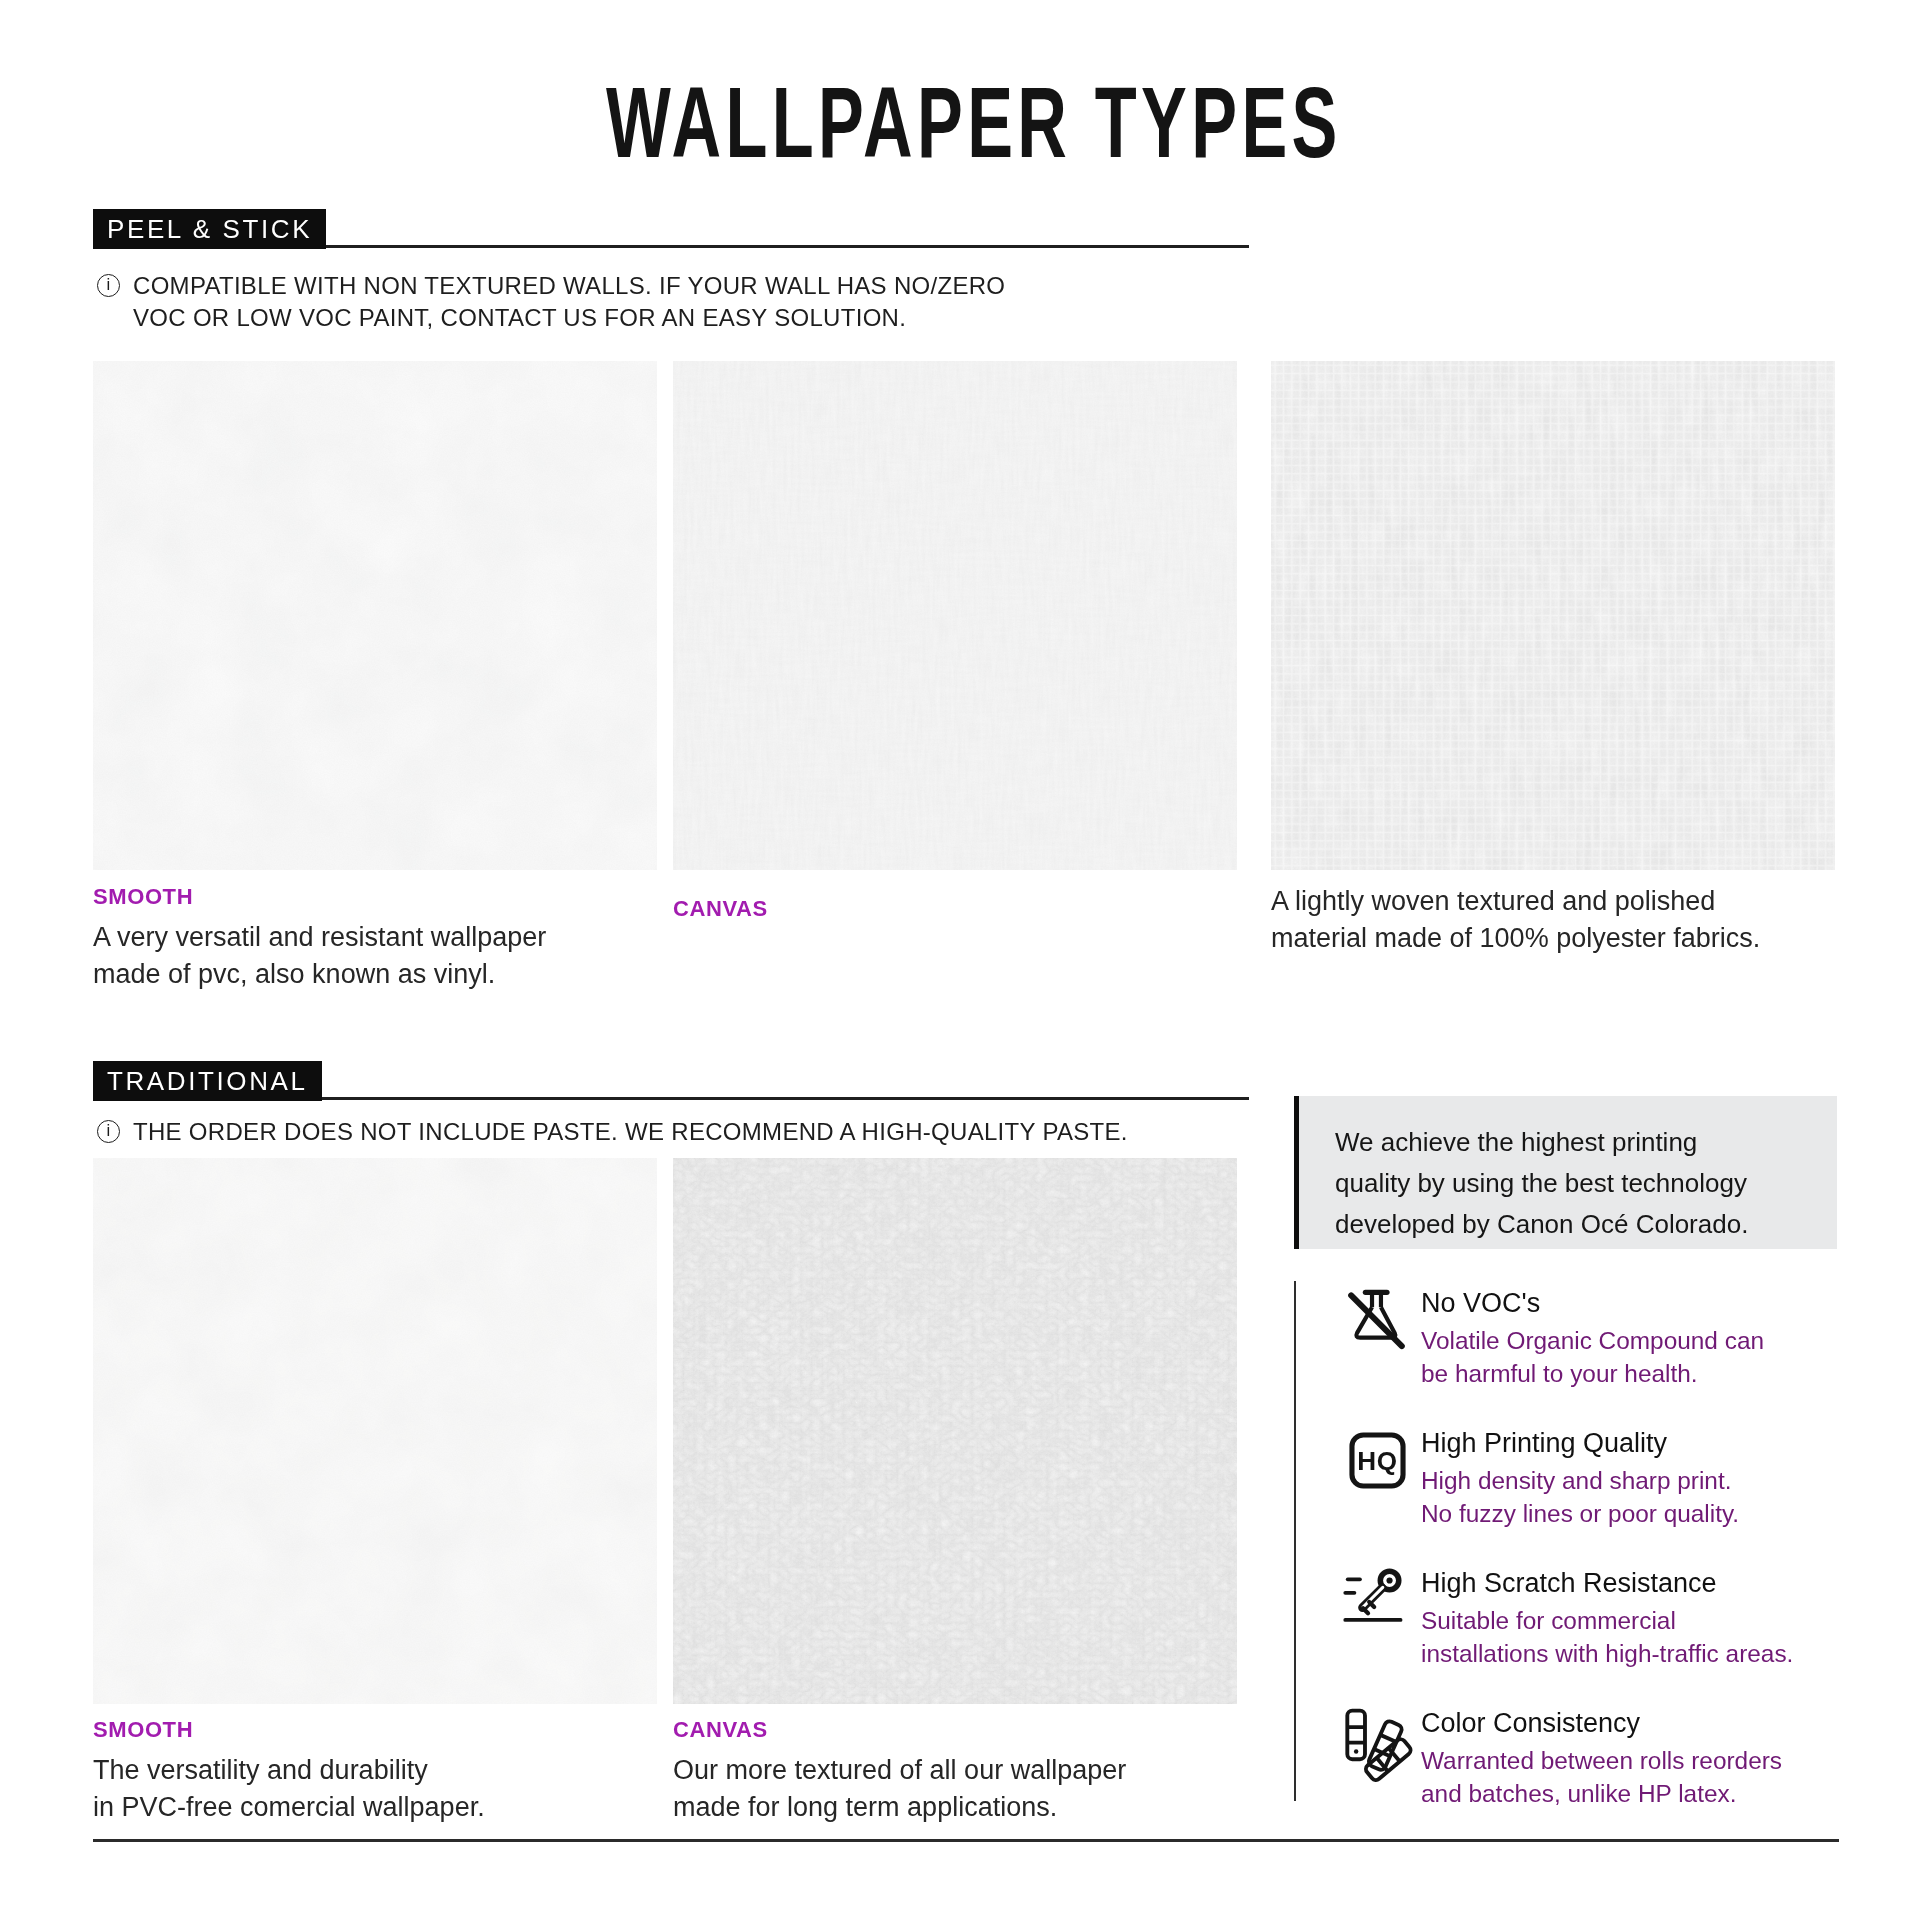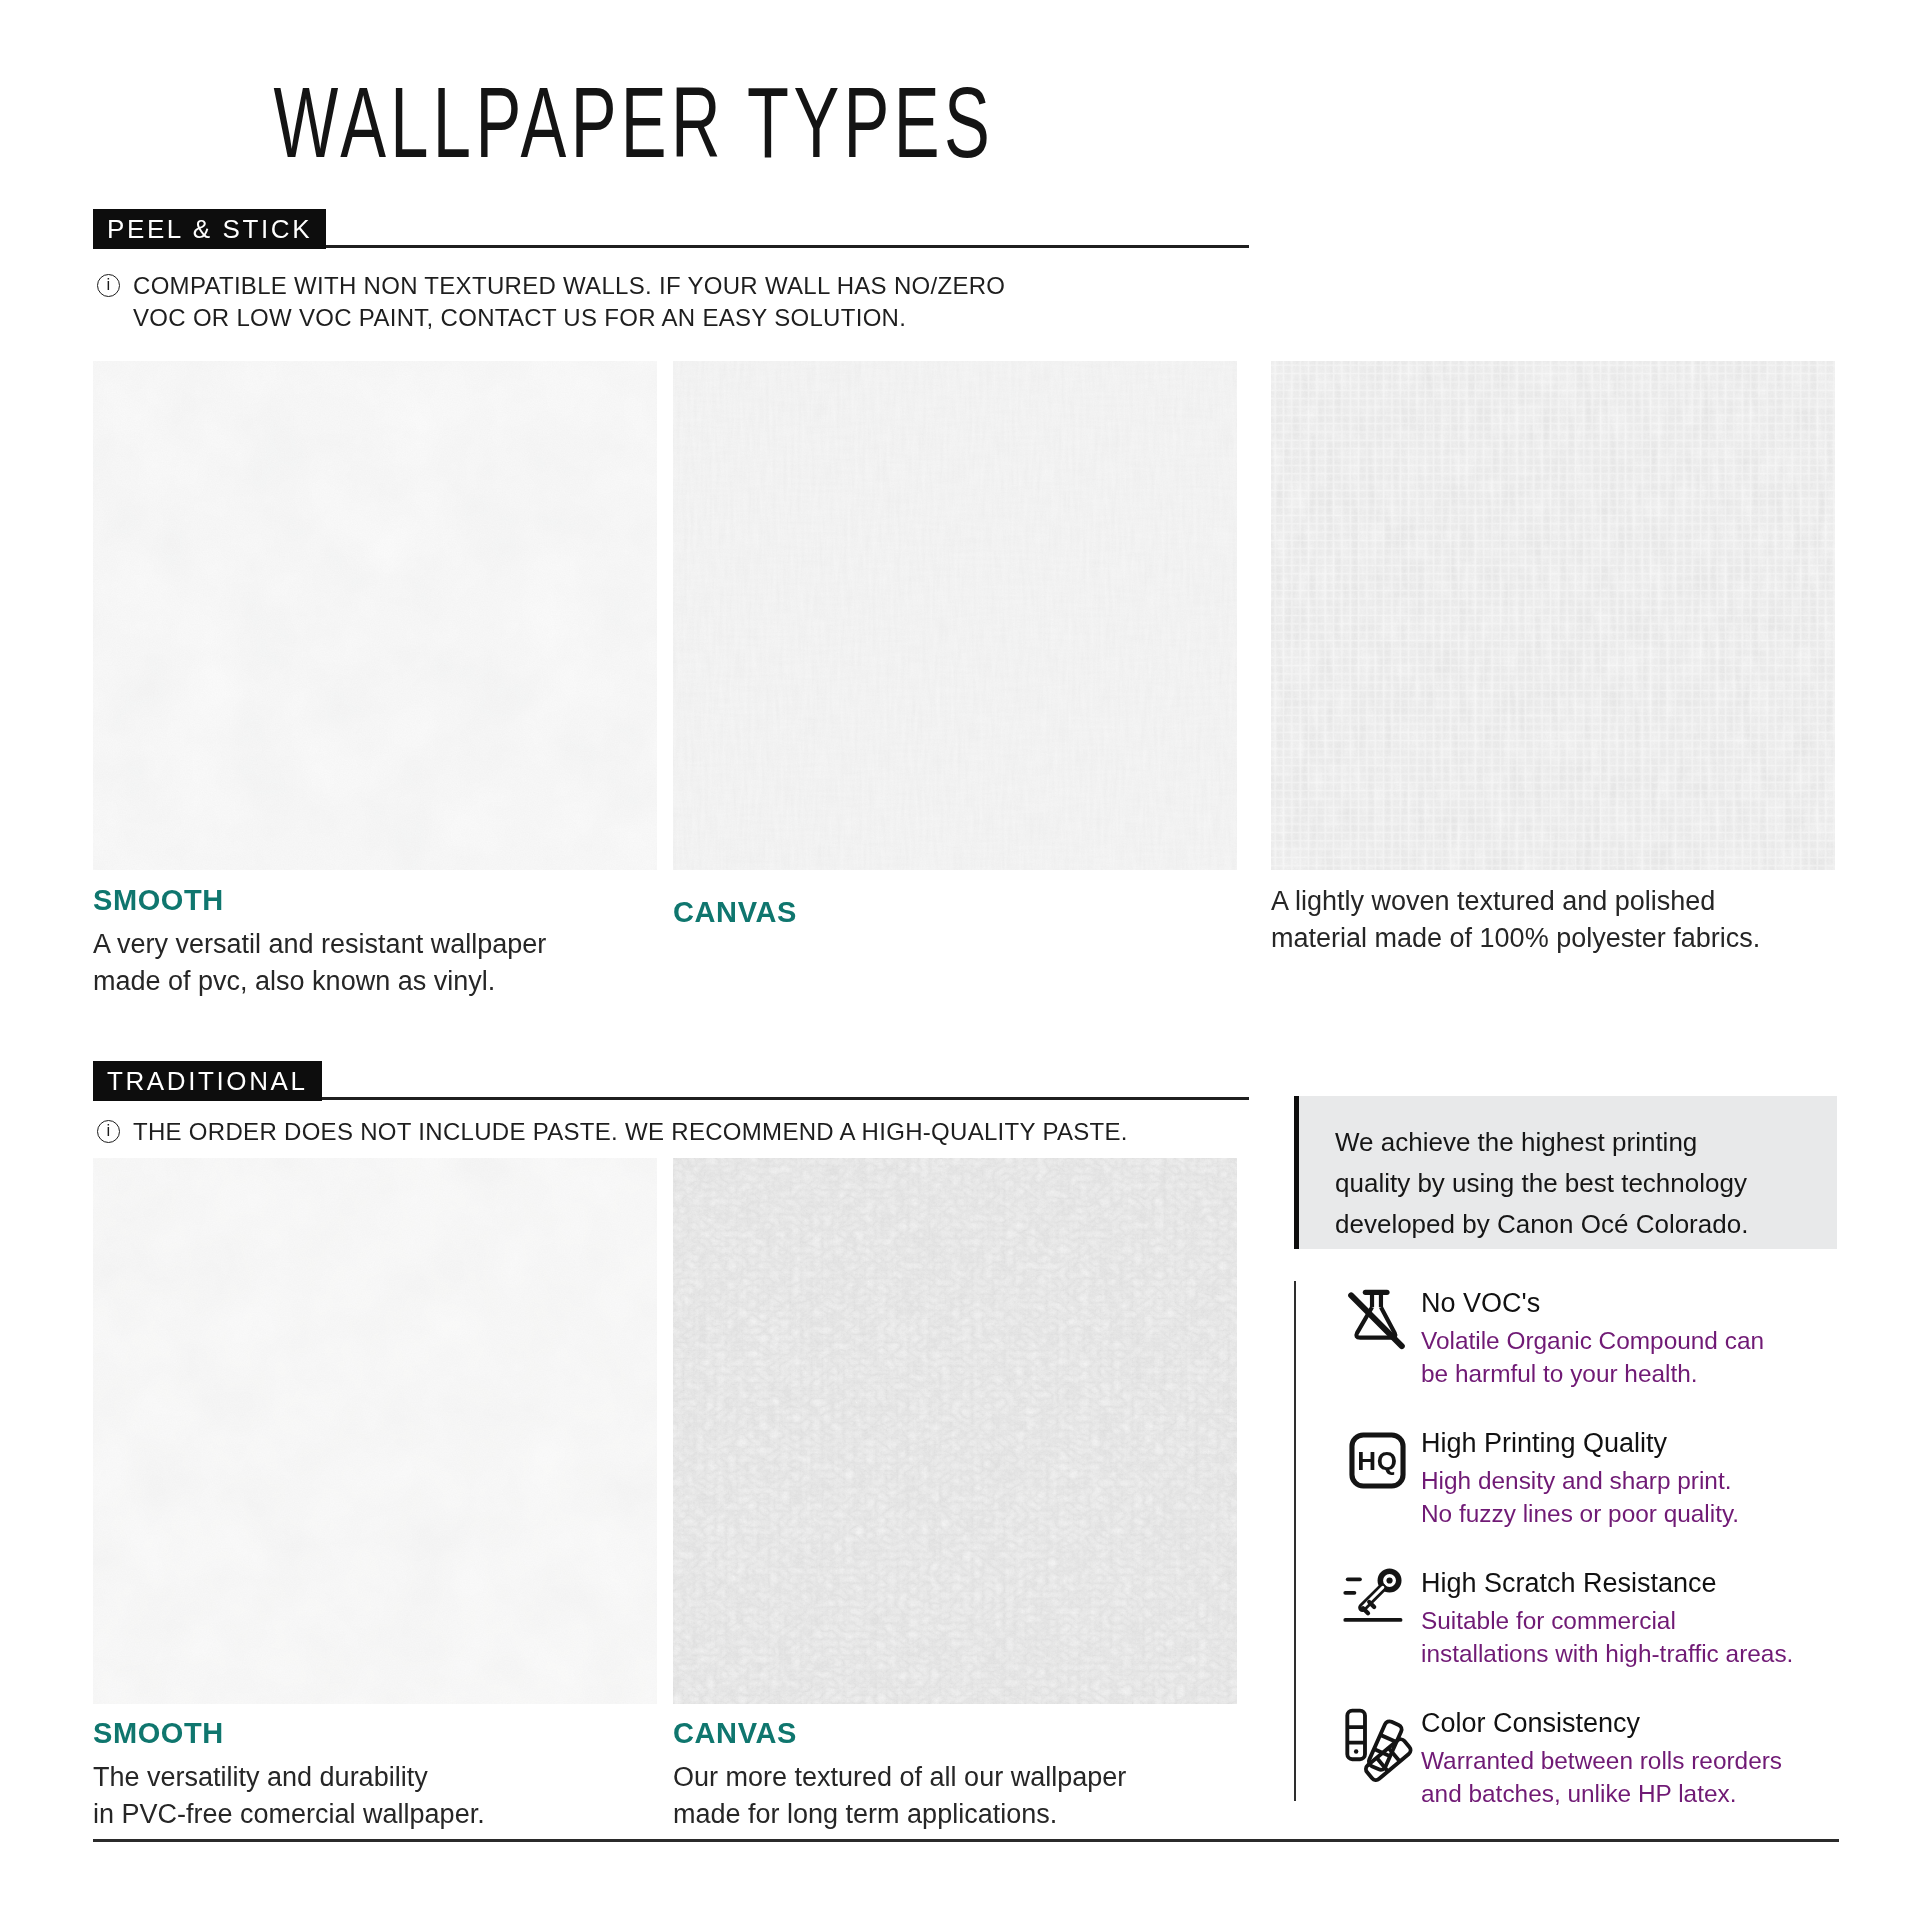--- a/index.html
+++ b/index.html
@@ -6,39 +6,39 @@
     --ink:#141414;
     --rule:#1f1f1f;
     --panel:#e8e9ea;
     --swatchbase:#f1f1f0;
   }
   *{margin:0;padding:0;box-sizing:border-box}
   html,body{background:#ffffff}
   body{width:1926px;height:1926px;font-family:"Liberation Sans",sans-serif;color:var(--ink)}
   .page{position:relative;width:1926px;height:1926px;background:#fff;overflow:hidden}
 
-  .title{position:absolute;left:104px;top:72px;width:1422px;text-align:left;
-         font-size:101px;font-weight:400;letter-spacing:6.4px;line-height:1;color:var(--ink);white-space:nowrap}
+  .title{position:absolute;left:93px;top:72px;width:1422px;text-align:right;
+         font-size:101px;font-weight:700;letter-spacing:6.4px;line-height:1;color:var(--ink);white-space:nowrap}
   .tsqueeze{display:inline-block;transform:scaleX(0.68)}
 
   .seclabel{position:absolute;left:93px;height:40px;line-height:40px;background:#0d0d0d;color:#ffffff;
             font-size:26px;letter-spacing:2.6px;padding:0 14px;z-index:2;white-space:nowrap}
   .secrule{position:absolute;left:93px;width:1156px;height:3.2px;background:var(--rule);z-index:1}
 
   .info{position:absolute;left:97px;font-size:24px;letter-spacing:0.3px;line-height:32px;color:#1e1e1e}
   .iicon{position:absolute;left:0;top:3.9px;width:23px;height:23px;border:1.9px solid #1b1b1b;border-radius:50%;
          text-align:center;line-height:20px;font-size:16.7px;font-weight:400;color:#1b1b1b}
   .itext{display:block;padding-left:36px;white-space:pre-line}
 
   .col{position:absolute;width:564px}
   .swatch{position:relative;width:564px;background:var(--swatchbase);overflow:hidden}
   .swatch-a{height:509px}
   .swatch-b{height:546px}
   .tex{position:absolute;left:0;top:0;width:100%;height:100%;display:block}
-  .slabel{font-size:29px;font-weight:700;letter-spacing:0.6px;color:#0f766e}
+  .slabel{font-size:22px;font-weight:700;letter-spacing:0.6px;color:#a21caf}
   .sdesc{font-size:27px;line-height:37px;color:#262626;white-space:pre-line}
 
   .qbar{position:absolute;left:1294px;top:1096px;width:5.8px;height:153px;background:#0d0d0d}
   .qbox{position:absolute;left:1299px;top:1096px;width:538px;height:153px;background:var(--panel)}
   .qtext{padding:26px 26px 0 36px;font-size:26px;line-height:41px;color:#161616;white-space:pre-line}
 
   .vline{position:absolute;left:1294px;top:1281px;width:1.9px;height:520px;background:#2e2e2e}
 
   .feature{position:absolute;left:1344px;width:533px}
   .ficon{position:absolute;left:0;top:0;width:77px;height:71px}

